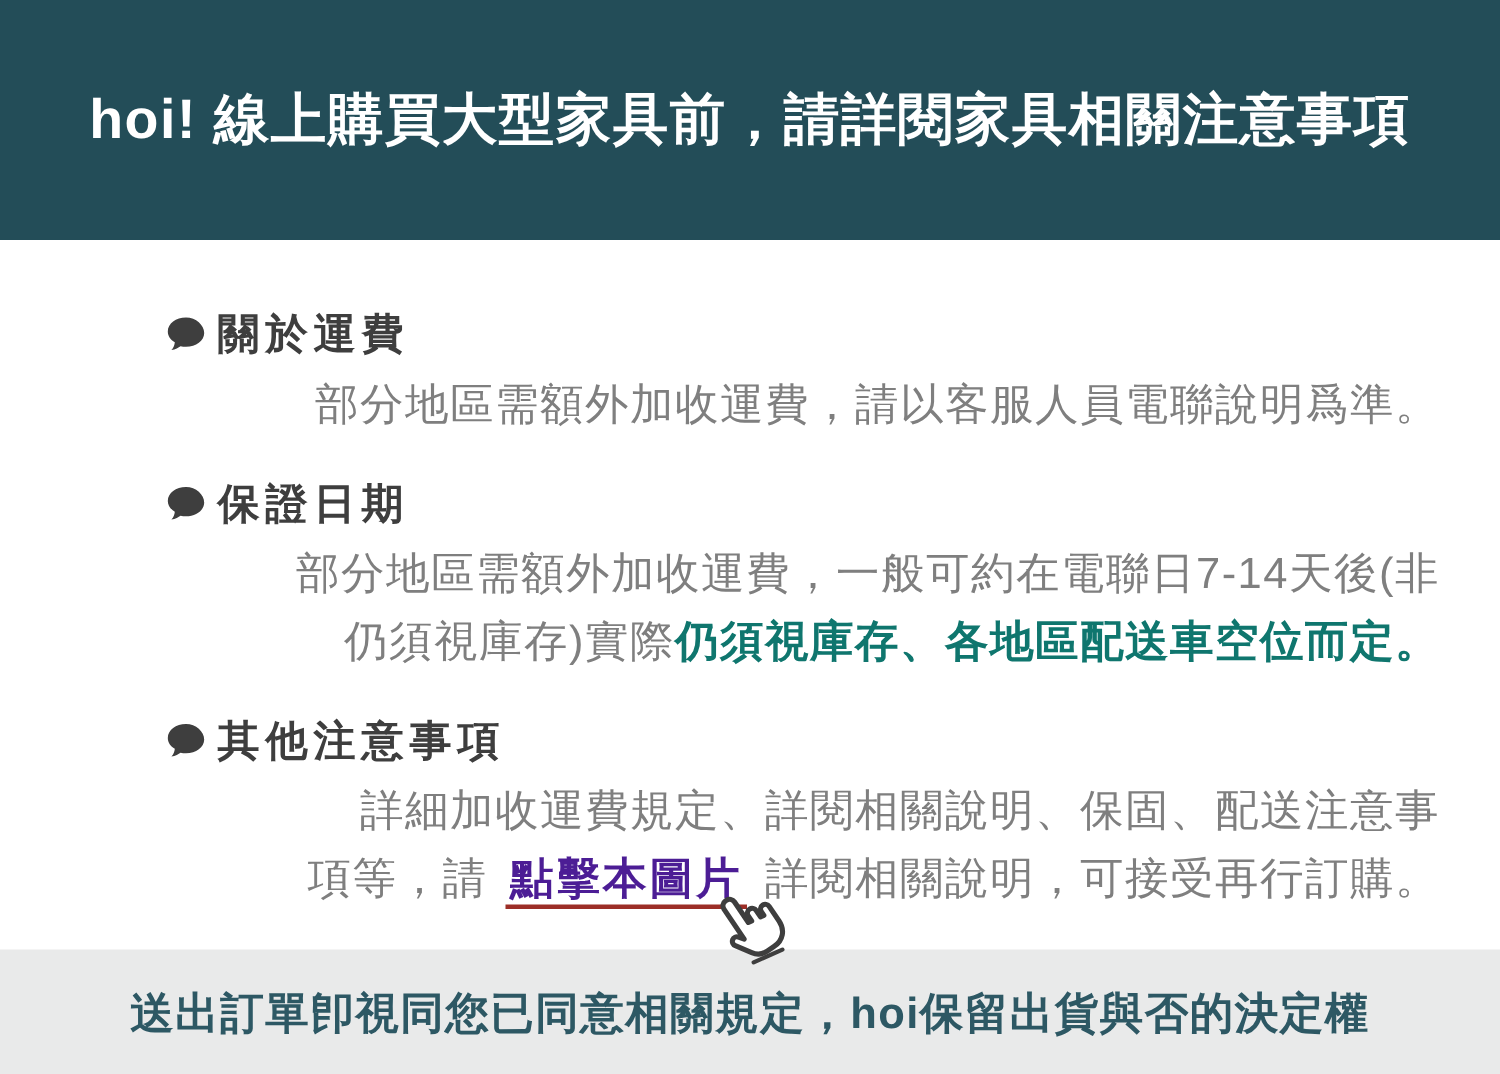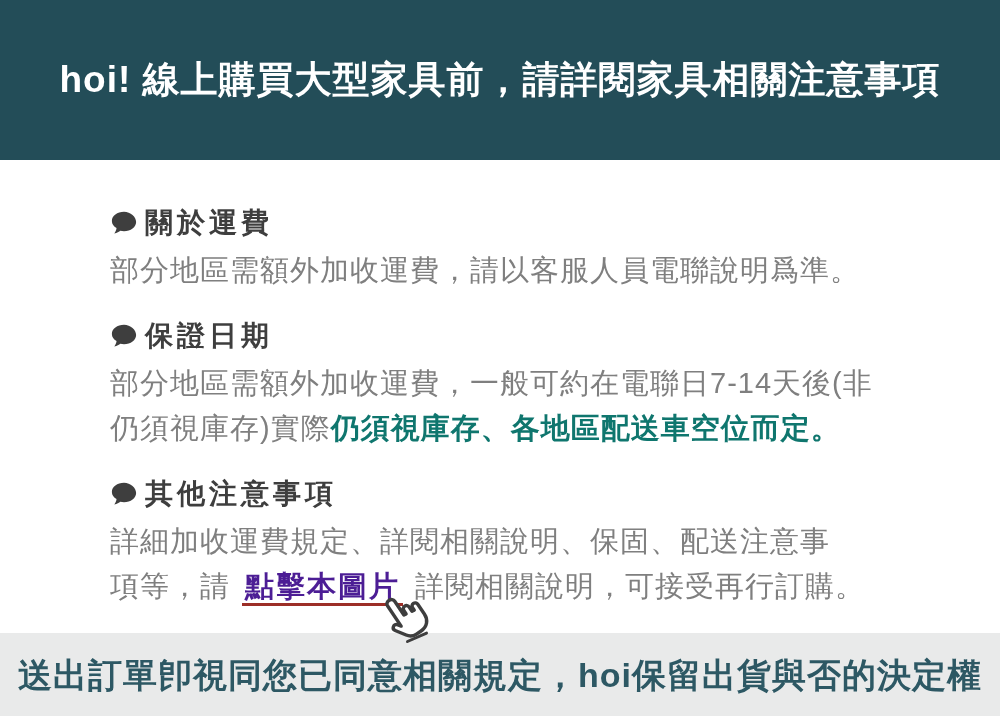--- a/index.html
+++ b/index.html
@@ -55,20 +55,21 @@
   }
   .section-body {
     margin-top: 6px;
     font-size: 29px;
     color: #7f7f7f;
     letter-spacing: 1px;
   }
   .body-line {
     line-height: 45px;
     white-space: nowrap;
+    text-align: right;
   }
   .emphasis-red {
     color: #0f766e;
     font-weight: bold;
   }
   .link-wrap {
     position: relative;
     display: inline-block;
     margin: 0 12px;
   }
@@ -91,21 +92,21 @@
   }
 
   
   .footer {
     flex: 0 0 85px; height: 85px;
     background: #e9eaea;
     display: flex; align-items: center; justify-content: center;
   }
   .footer-text {
     color: #2d5864;
-    font-size: 34px;
+    font-size: 29px;
     font-weight: bold;
     letter-spacing: 1px;
     white-space: nowrap;
   }
 </style>
 </head>
 <body>
 
 <div class="page">
 

